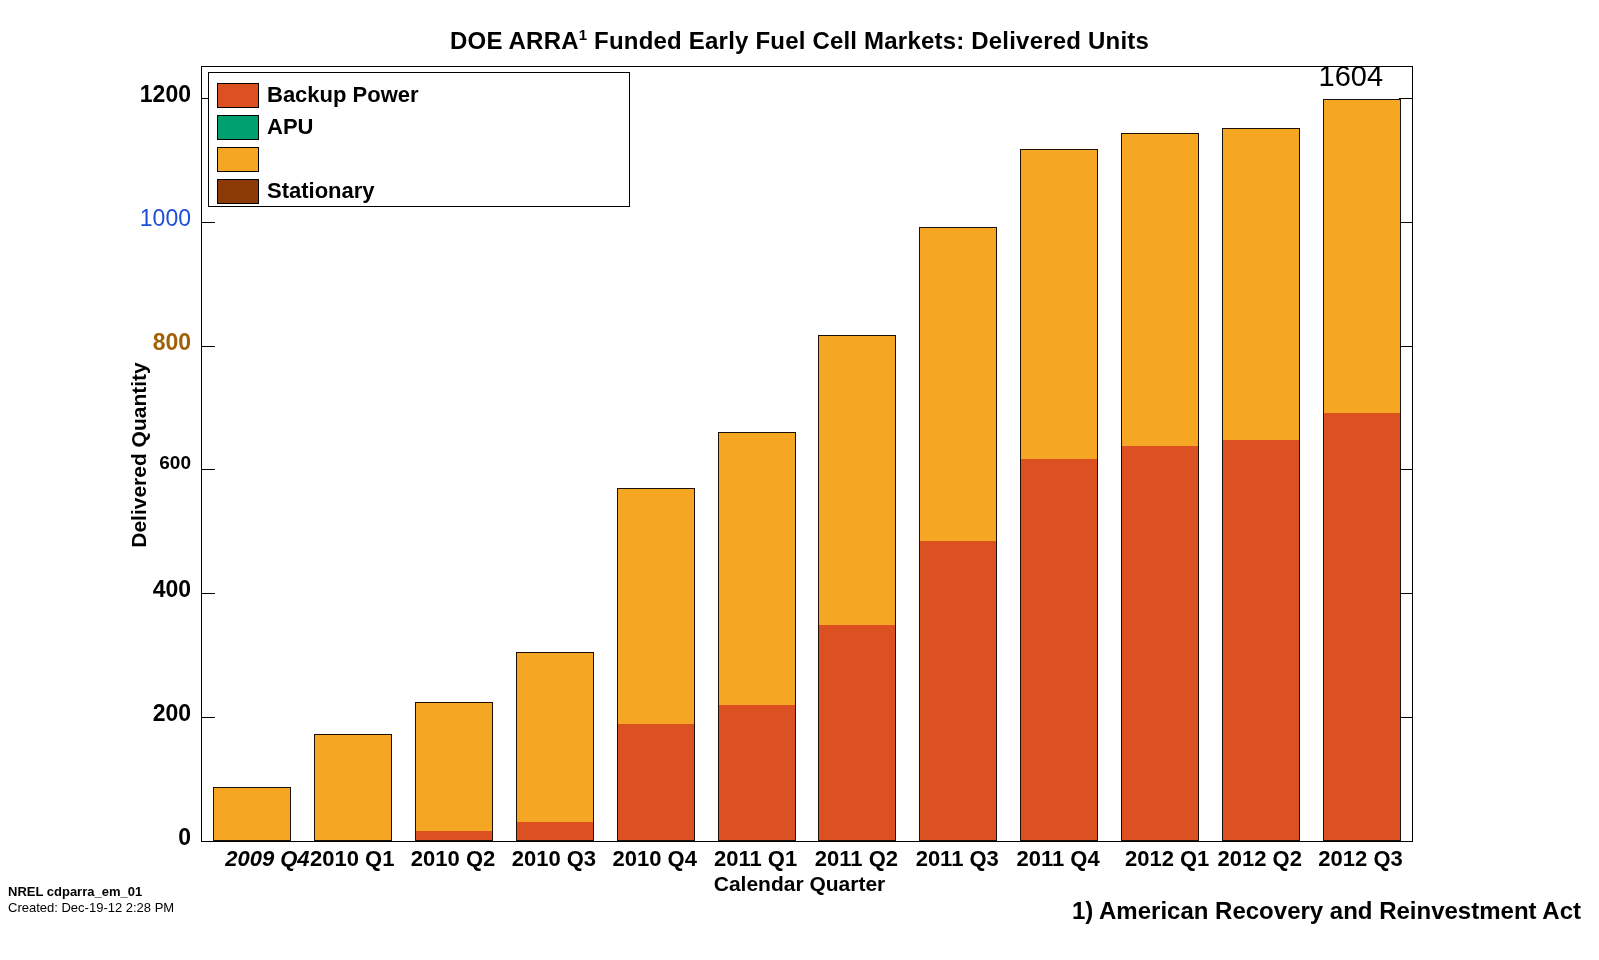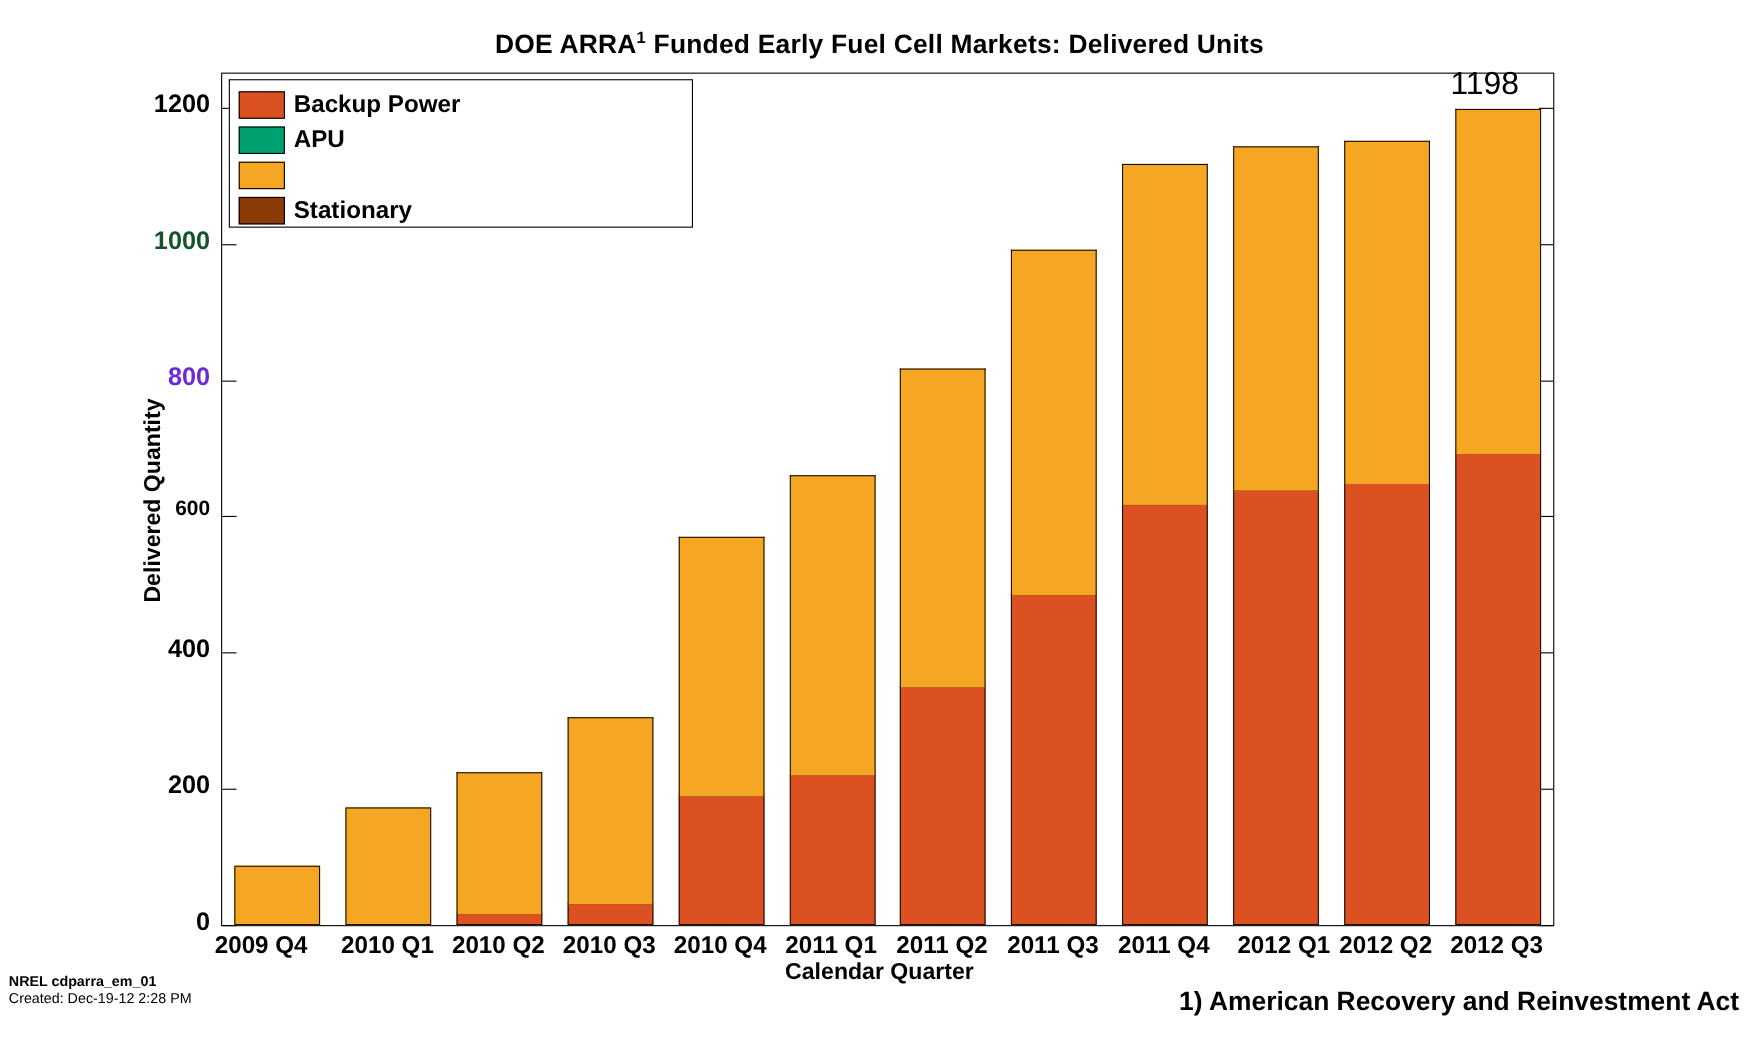--- a/index.html
+++ b/index.html
@@ -193,40 +193,40 @@
         <div class="seg" style="background: rgb(245, 166, 35); height: 313.934px; bottom: 427.867px;"></div>
       </div>
     </div>
 </div>
 
 <div id="ylabels-layer">
     <div style="position: absolute; right: 1408px; top: 824px; font-size: 23px; font-weight: bold; color: rgb(0, 0, 0); text-align: right; white-space: nowrap;">0</div>
     <div style="position: absolute; right: 1408px; top: 700.16px; font-size: 23px; font-weight: bold; color: rgb(0, 0, 0); text-align: right; white-space: nowrap;">200</div>
     <div style="position: absolute; right: 1408px; top: 576.32px; font-size: 23px; font-weight: bold; color: rgb(0, 0, 0); text-align: right; white-space: nowrap;">400</div>
     <div style="position: absolute; right: 1408px; top: 452.48px; font-size: 19px; font-weight: bold; color: rgb(0, 0, 0); text-align: right; white-space: nowrap;">600</div>
-    <div style="position: absolute; right: 1408px; top: 328.64px; font-size: 23px; font-weight: bold; color: #6d28d9; text-align: right; white-space: nowrap;">800</div>
-    <div style="position: absolute; right: 1408px; top: 204.8px; font-size: 23px; font-weight: bold; color: #14532d; text-align: right; white-space: nowrap;">1000</div>
+    <div style="position: absolute; right: 1408px; top: 328.64px; font-size: 23px; font-weight: bold; color: #a16207; text-align: right; white-space: nowrap;">800</div>
+    <div style="position: absolute; right: 1408px; top: 204.8px; font-size: 23px; font-weight: normal; color: #1d4ed8; text-align: right; white-space: nowrap;">1000</div>
     <div style="position: absolute; right: 1408px; top: 80.96px; font-size: 23px; font-weight: bold; color: rgb(0, 0, 0); text-align: right; white-space: nowrap;">1200</div>
   </div>
 <div id="xlabels-layer">
-    <div class="x-tick-label" style="left: 187px; width: 100.833px;">2009 Q4</div>
+    <div class="x-tick-label" style="left: 217px; width: 100.833px; font-style: italic;">2009 Q4</div>
     <div class="x-tick-label" style="left: 301.833px; width: 100.833px;">2010 Q1</div>
     <div class="x-tick-label" style="left: 402.667px; width: 100.833px;">2010 Q2</div>
     <div class="x-tick-label" style="left: 503.5px; width: 100.833px;">2010 Q3</div>
     <div class="x-tick-label" style="left: 604.333px; width: 100.833px;">2010 Q4</div>
     <div class="x-tick-label" style="left: 705.167px; width: 100.833px;">2011 Q1</div>
     <div class="x-tick-label" style="left: 806px; width: 100.833px;">2011 Q2</div>
     <div class="x-tick-label" style="left: 906.833px; width: 100.833px;">2011 Q3</div>
     <div class="x-tick-label" style="left: 1007.67px; width: 100.833px;">2011 Q4</div>
     <div class="x-tick-label" style="left: 1108.5px; width: 100.833px; text-align: right;">2012 Q1</div>
     <div class="x-tick-label" style="left: 1209.33px; width: 100.833px;">2012 Q2</div>
     <div class="x-tick-label" style="left: 1310.17px; width: 100.833px;">2012 Q3</div>
   </div>
 
-<div id="bar-annotation" style="left: 1318.58px; top: 60.1984px;">1198</div>
+<div id="bar-annotation" style="left: 1318.58px; top: 60.1984px;">1604</div>
 
 <div id="x-axis-label">Calendar Quarter</div>
 
 <div id="legend">
   <div class="legend-row">
     <span class="legend-swatch" style="background:#DC5122"></span>
     <span class="legend-text">Backup Power</span>
   </div>
   <div class="legend-row">
     <span class="legend-swatch" style="background:#00A070"></span>

